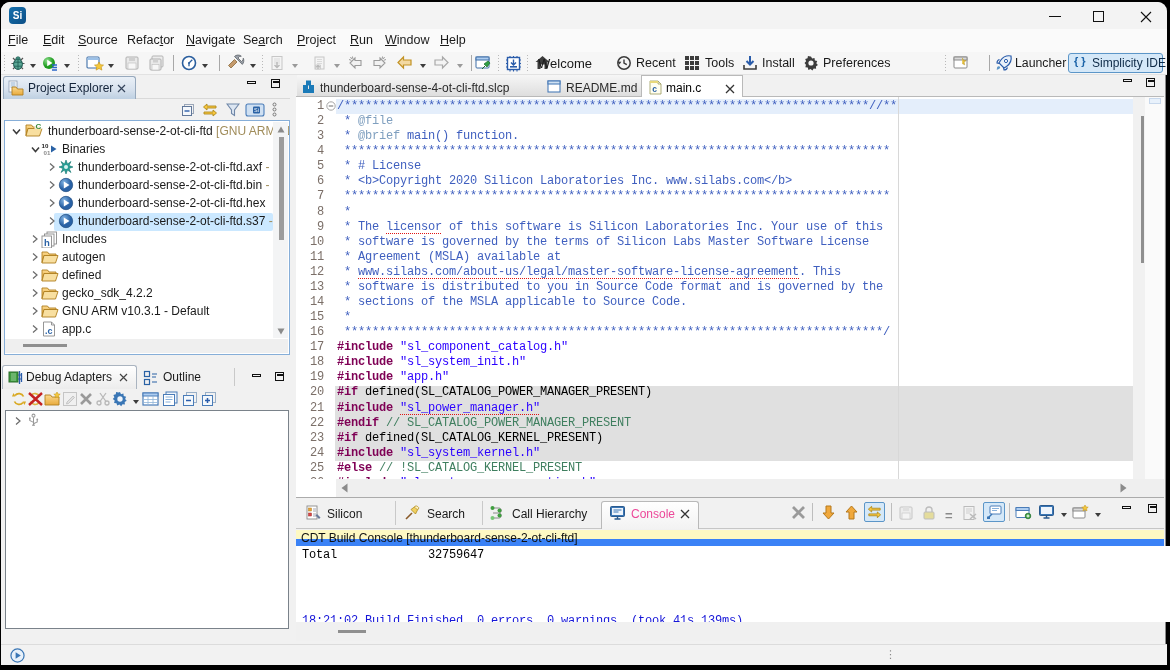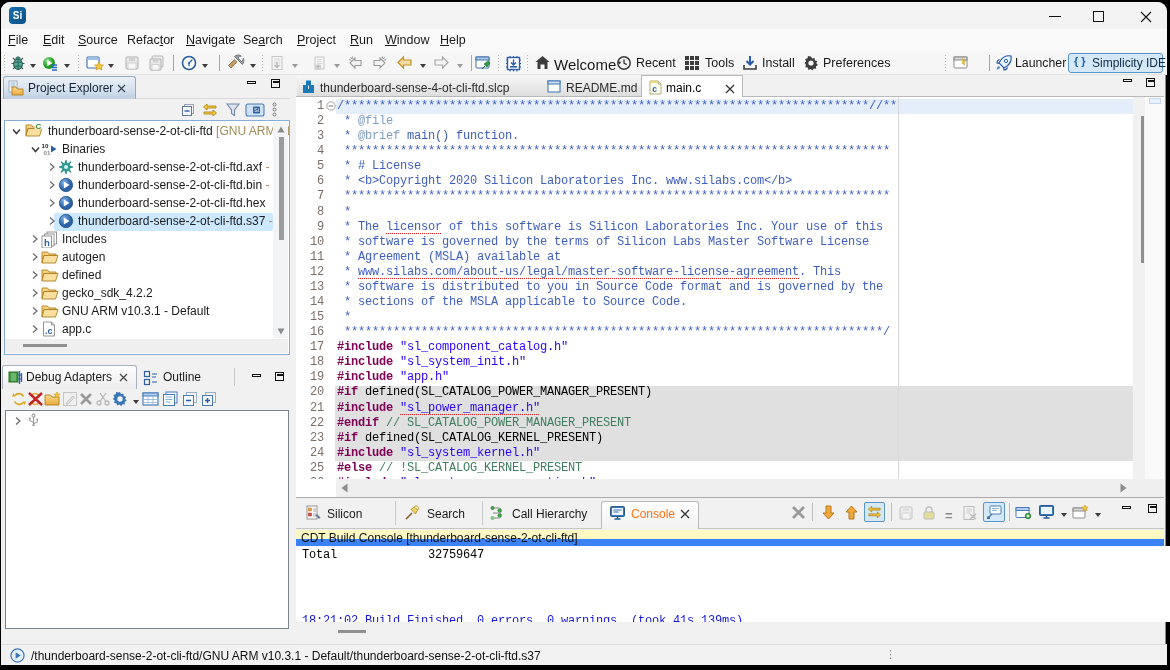--- a/index.html
+++ b/index.html
@@ -144,21 +144,21 @@
     <path d="M5 2.5 v-1.5 M8.5 2.5 v-1.5 M12 2.5 v-1.5 M5 16.5 v-1.5 M8.5 16.5 v-1.5 M12 16.5 v-1.5 M1 5 h1.5 M1 8.5 h1.5 M1 12 h1.5 M14.5 5 h1.5 M14.5 8.5 h1.5 M14.5 12 h1.5" stroke="#2a5caa" stroke-width="1.1"></path>
     <path d="M8.5 4.5 v5 M6 7.5 L8.5 10 L11 7.5" stroke="#2a5caa" stroke-width="1.4" fill="none"></path>
     <rect x="5" y="11" width="7" height="1.6" fill="#2a5caa"></rect>
   </svg>
 <div class="ab" style="left:526px;top:55px">
     <div class="grip"></div>
   </div>
 <svg class="ab" style="left:534px;top:54px" width="17" height="17" viewBox="0 0 17 17">
     <path d="M8.5 2 L15.5 8 L13.5 8 L13.5 15 L10.5 15 L10.5 10.5 L6.5 10.5 L6.5 15 L3.5 15 L3.5 8 L1.5 8 Z" fill="#3c3c3c"></path>
   </svg>
-<div class="ab" style="left:554px;top:56px;font-size:15px">Welcome</div>
+<div class="ab" style="left:538px;top:56px;font-size:13px">Welcome</div>
 <svg class="ab" style="left:616px;top:55px" width="16" height="16" viewBox="0 0 16 16">
     <circle cx="8" cy="8" r="6.2" fill="none" stroke="#3c3c3c" stroke-width="1.5"></circle>
     <path d="M8 4.5 V8 L10.8 9.6" stroke="#3c3c3c" stroke-width="1.4" fill="none"></path>
     <path d="M1.2 6.5 L3.4 9.4 L5.4 6.7" fill="#3c3c3c" stroke="none"></path>
   </svg>
 <div class="ab" style="left:636px;top:56px;font-size:12.5px">Recent</div>
 <svg class="ab" style="left:684px;top:55px" width="16" height="16" viewBox="0 0 16 16">
     <g fill="#3c3c3c">
       <rect x="1" y="1" width="4" height="4"></rect>
       <rect x="6" y="1" width="4" height="4"></rect>
@@ -618,21 +618,21 @@
     <circle cx="3.5" cy="13" r="2" fill="#7ac87a"></circle>
   </svg>
 <div class="ab" style="left:512px;top:507px">Call Hierarchy</div>
 <div class="ab" style="left:601px;top:501px;width:98px;height:28px;background:linear-gradient(#ffffff,#f2f2f2);border:1px solid #b9b9b9;border-bottom:none;border-radius:3px 3px 0 0;box-sizing:border-box"></div>
 <svg class="ab" style="left:609px;top:505px" width="17" height="16" viewBox="0 0 17 16">
     <rect x="1.5" y="1.5" width="14" height="10" rx="1" fill="#3a76b5" stroke="#2a5a8e"></rect>
     <rect x="3" y="3" width="11" height="7" fill="#eef4fb"></rect>
     <path d="M4.5 5 h8 M4.5 7 h5" stroke="#3a76b5" stroke-width="1"></path>
     <path d="M8.5 11.5 v2 M5.5 14 h6" stroke="#2a5a8e" stroke-width="1.4"></path>
   </svg>
-<div class="ab" style="left:631px;top:507px;color:#f97316">Console</div>
+<div class="ab" style="left:631px;top:507px;color:#ec4899">Console</div>
 <svg class="ab" style="left:680px;top:509px" width="10" height="10" viewBox="0 0 10 10">
     <path d="M1 1 L9 9 M9 1 L1 9" stroke="#333" stroke-width="1.3"></path>
   </svg>
 
 <svg class="ab" style="left:791px;top:505px" width="15" height="15" viewBox="0 0 15 15">
     <path d="M2 2 L13 13 M13 2 L2 13" stroke="#9a9a9a" stroke-width="2.8"></path>
   </svg>
 <div class="ab" style="left:812px;top:503px;width:1px;height:18px;background:#bdbdbd"></div>
 <svg class="ab" style="left:820px;top:504px" width="17" height="17" viewBox="0 0 17 17">
     <path d="M8.5 15 L3 9 L6 9 L6 2 L11 2 L11 9 L14 9 Z" fill="#f0a83c" stroke="#b5791d" stroke-width="1"></path>
@@ -699,16 +699,15 @@
   <pre class="ab mono" style="left:6px;top:68px;margin:0;font-size:12px;line-height:15.2px;letter-spacing:-0.2px;color:#1616d8">18:21:02 Build Finished. 0 errors, 0 warnings. (took 41s.139ms)</pre>
 </div>
 <div class="ab" style="left:296px;top:622px;width:868px;height:19px;background:#f0f0f0"></div>
 <div class="ab" style="left:338px;top:630px;width:28px;height:3px;background:#8f8f8f"></div>
 
 <div class="ab" style="left:1px;top:644px;width:1166px;height:21px;background:#f2f2f2;border-top:1px solid #dcdcdc">
   <svg class="ab" style="left:9px;top:3px" width="15" height="15" viewBox="0 0 16 16">
     <circle cx="8" cy="8" r="7" fill="#e8f1fa" stroke="#3a76b5" stroke-width="1.3"></circle>
     <path d="M6 4.5 L11.5 8 L6 11.5 Z" fill="#3a76b5"></path>
   </svg>
-  <div class="ab" style="left:30px;top:4px;color:#111">/thunderboard-sense-2-ot-cli-ftd/GNU ARM v10.3.1 - Default/thunderboard-sense-2-ot-cli-ftd.s37</div>
   <div class="ab" style="left:884px;top:3px;color:#8a8a8a;font-size:11px;letter-spacing:0">⋮</div>
 </div>
 <div class="ab" style="left:0;top:665px;width:1170px;height:5px;background:#000"></div>
 
 </body></html>

